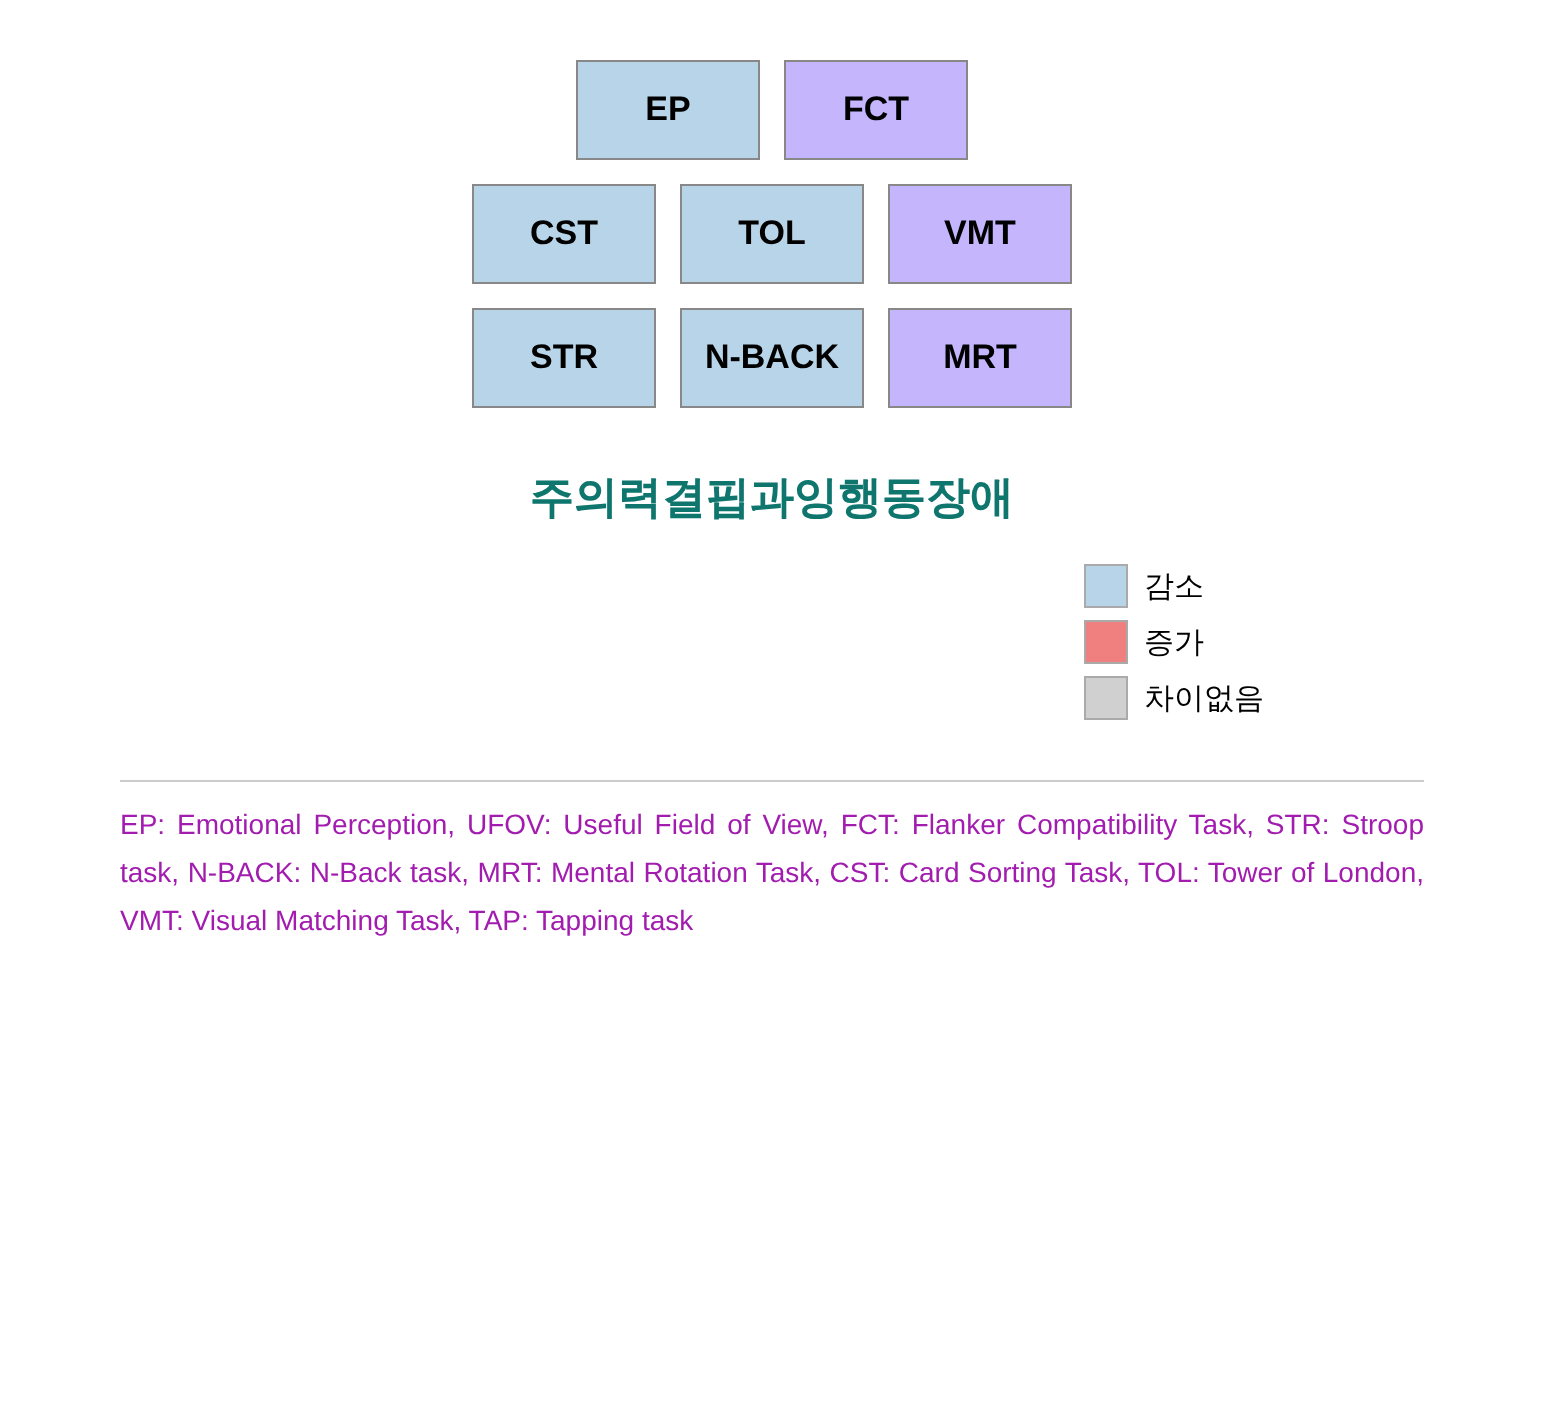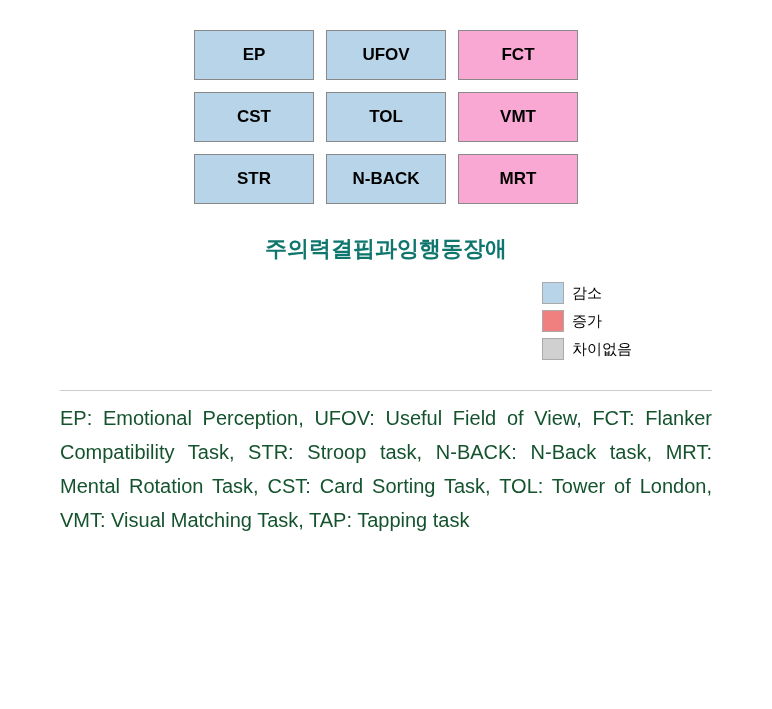--- a/index.html
+++ b/index.html
@@ -26,38 +26,38 @@
       gap: 12px;
       margin-bottom: 20px;
     }
 
     .button-row {
       display: flex;
       gap: 12px;
     }
 
     .task-btn {
-      width: 120px;
+      width: 92px;
       height: 50px;
       border: 1.5px solid #888;
       display: flex;
       align-items: center;
       justify-content: center;
       font-size: 17px;
       font-weight: bold;
       cursor: pointer;
     }
 
     .btn-blue {
       background-color: #b8d4e8;
       border-color: #888;
     }
 
     .btn-gray {
-      background-color: #f9a8d4;
+      background-color: #c4b5fd;
       border-color: #888;
     }
 
     .title-section {
       margin-top: 10px;
       margin-bottom: 18px;
       text-align: center;
     }
 
     .main-title {
@@ -102,22 +102,22 @@
     }
 
     .description-section {
       width: 100%;
       margin-top: 10px;
       padding: 10px 0;
       border-top: 1px solid #ccc;
     }
 
     .description-text {
-      font-size: 20px;
-      color: #14532d;
+      font-size: 14px;
+      color: #a21caf;
       line-height: 1.7;
       text-align: justify;
     }
 
     .content-wrapper {
       width: 100%;
       display: flex;
       flex-direction: column;
       align-items: center;
     }
@@ -130,21 +130,20 @@
     }
   </style>
 </head>
 <body>
 
 <div class="content-wrapper">
 
   <div class="button-grid">
     <div class="button-row">
       <div class="task-btn btn-blue">EP</div>
-      <div class="task-btn btn-blue">UFOV</div>
       <div class="task-btn btn-gray">FCT</div>
     </div>
     <div class="button-row">
       <div class="task-btn btn-blue">CST</div>
       <div class="task-btn btn-blue">TOL</div>
       <div class="task-btn btn-gray">VMT</div>
     </div>
     <div class="button-row">
       <div class="task-btn btn-blue">STR</div>
       <div class="task-btn btn-blue">N-BACK</div>

